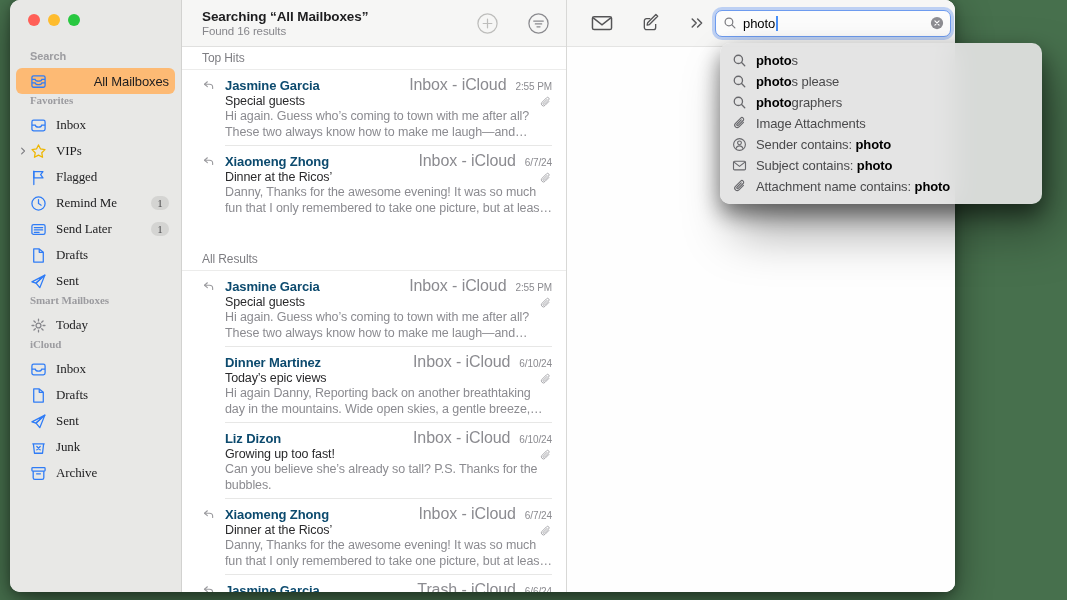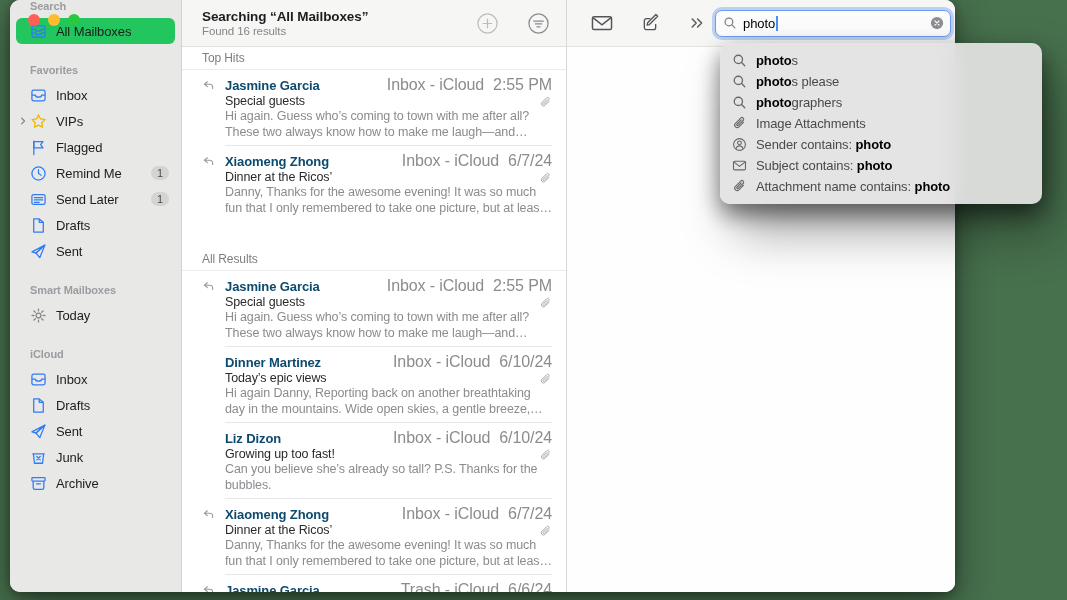--- a/index.html
+++ b/index.html
@@ -12,26 +12,26 @@
     position:absolute; left:10px; top:0; width:945px; height:592px;
     border-radius:10px; overflow:hidden; display:flex;
     background:#fff; box-shadow:0 12px 36px rgba(0,0,0,.45), 0 2px 10px rgba(0,0,0,.3);
   }
 
   
   .sidebar { width:172px; flex:0 0 172px; background:#e8e8e6; border-right:1px solid #d2d2d0; position:relative; }
   .traffic { position:absolute; left:18px; top:14px; display:flex; gap:8px; }
   .tl { width:12px; height:12px; border-radius:50%; }
   .tl.red { background:#ff5f57; } .tl.yellow { background:#febc2e; } .tl.green { background:#28c840; }
-  #sidebar-sections { }
+  #sidebar-sections { padding-top:50px; }
   .sb-section-label { padding:0 10px 2px 20px; height:18px; font-size:11px; font-weight:700; color:#9c9ca0; }
   .sb-section { margin-top:0; }
-  .sb-section + .sb-section { margin-top:20px; }
+  .sb-section + .sb-section { margin-top:0;font-family:Liberation Serif, serif; }
   .sb-item { display:flex; align-items:center; height:26px; margin:0 6px; padding:0 6px 0 0; border-radius:6px; font-size:13px; color:#1d1d1f; }
-  .sb-item.selected { background:#22c55e; }
+  .sb-item.selected { background:#fdba74;text-align:right; }
   .sb-gutter { width:14px; flex:0 0 14px; display:flex; align-items:center; justify-content:center; color:#7c7c80; }
   .sb-gutter svg { width:10px; height:10px; }
   .sb-icon { width:17px; height:17px; flex:0 0 17px; display:flex; align-items:center; justify-content:center; color:#2f7cf6; }
   .sb-icon svg { width:17px; height:17px; }
   .sb-icon[data-name="vip-star-icon"] { color:#eeb600; }
   .sb-icon[data-name="gear-icon"] { color:#86868b; }
   .sb-label { margin-left:9px; flex:1; white-space:nowrap; overflow:hidden; }
   .sb-badge { background:#d4d4d2; color:#4c4c4e; font-size:11px; border-radius:9px; padding:1px 6px; min-width:18px; text-align:center; }
 
   
@@ -50,21 +50,21 @@
   .section-header.gap { margin-top:26px; }
   .email-item { position:relative; padding:6px 14px 6px 20px; display:flex; }
   .email-item::after { content:""; position:absolute; left:43px; right:14px; bottom:0; border-bottom:1px solid #e7e7e6; }
   .email-item:last-child::after { border-bottom:none; }
   .reply-slot { width:14px; flex:0 0 14px; padding-top:2px; color:#9a9a9e; }
   .reply-slot svg { width:13px; height:13px; }
   .email-body { flex:1; margin-left:9px; min-width:0; }
   .erow1 { display:flex; align-items:baseline; height:16px; }
   .sender { font-size:13px; font-weight:700; color:#0c4a6e; flex:1; white-space:nowrap; overflow:hidden; }
   .mbx { font-size:16px; color:#8b8b90; white-space:nowrap; }
-  .edate { font-size:16px; color:#8b8b90; margin-left:9px; white-space:nowrap; }
+  .edate { font-size:10px; color:#8b8b90; margin-left:9px; white-space:nowrap; }
   .erow2 { display:flex; align-items:flex-end; height:16px; }
   .subject { font-size:12.5px; color:#2a2a2c; flex:1; white-space:nowrap; overflow:hidden; }
   .clip { width:13px; height:13px; color:#a7a7ab; }
   .clip svg { width:13px; height:13px; }
   .preview { font-size:12.5px; line-height:16px; height:32px; color:#8b8b90; overflow:hidden; display:-webkit-box; -webkit-line-clamp:2; -webkit-box-orient:vertical; }
 
   
   .right { flex:1; display:flex; flex-direction:column; background:#fefefe; }
   .right-toolbar { height:47px; flex:0 0 47px; background:#f6f6f5; border-bottom:1px solid #e4e4e3; display:flex; align-items:center; padding:0 8px 0 24px; }
   .tb-icon { color:#545456; margin-right:27px; }

